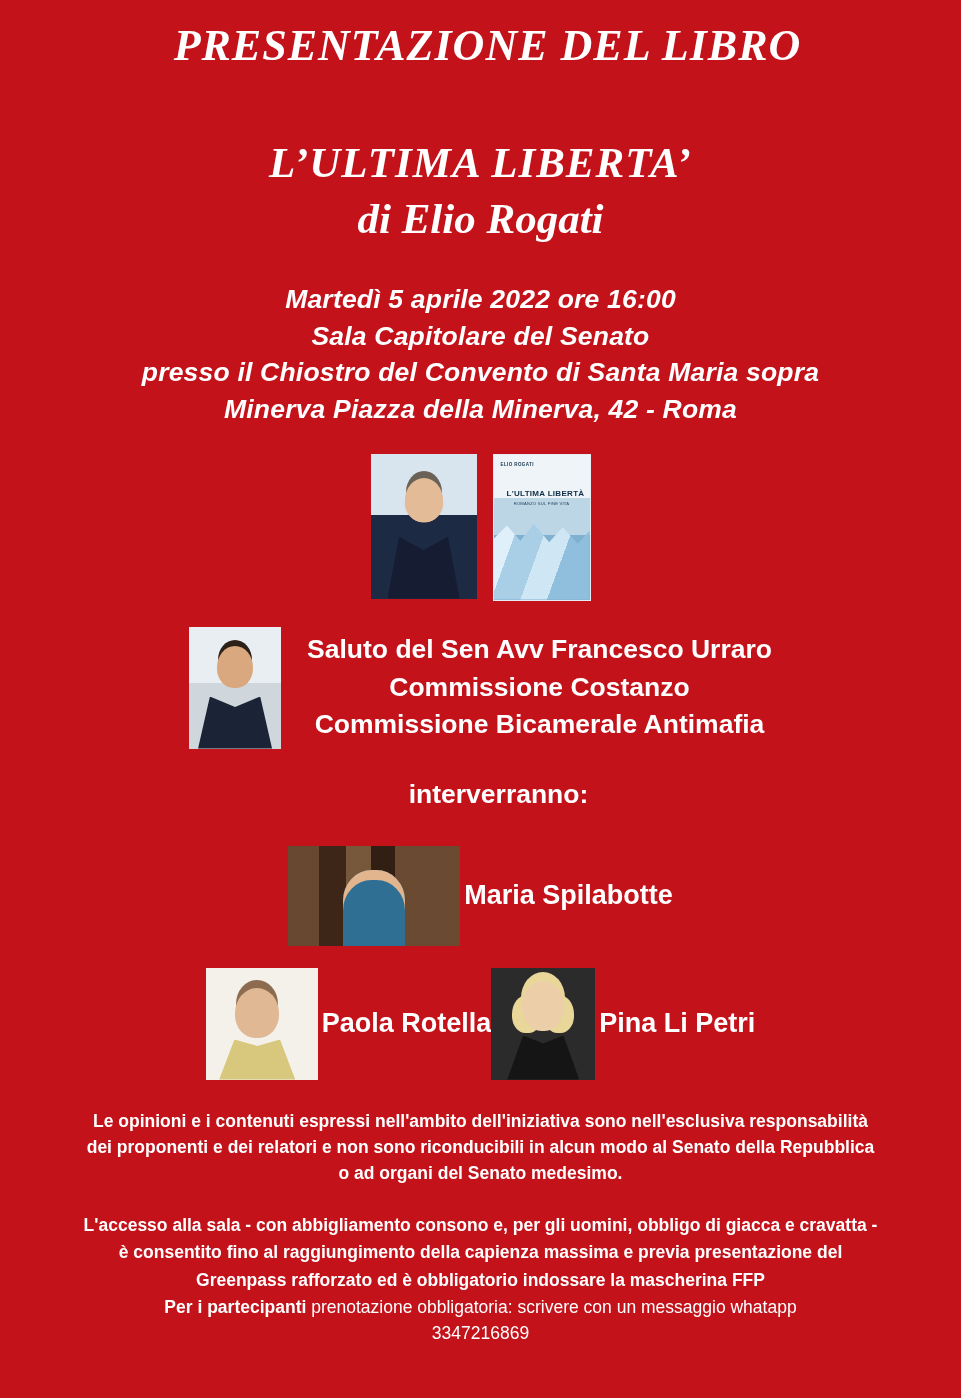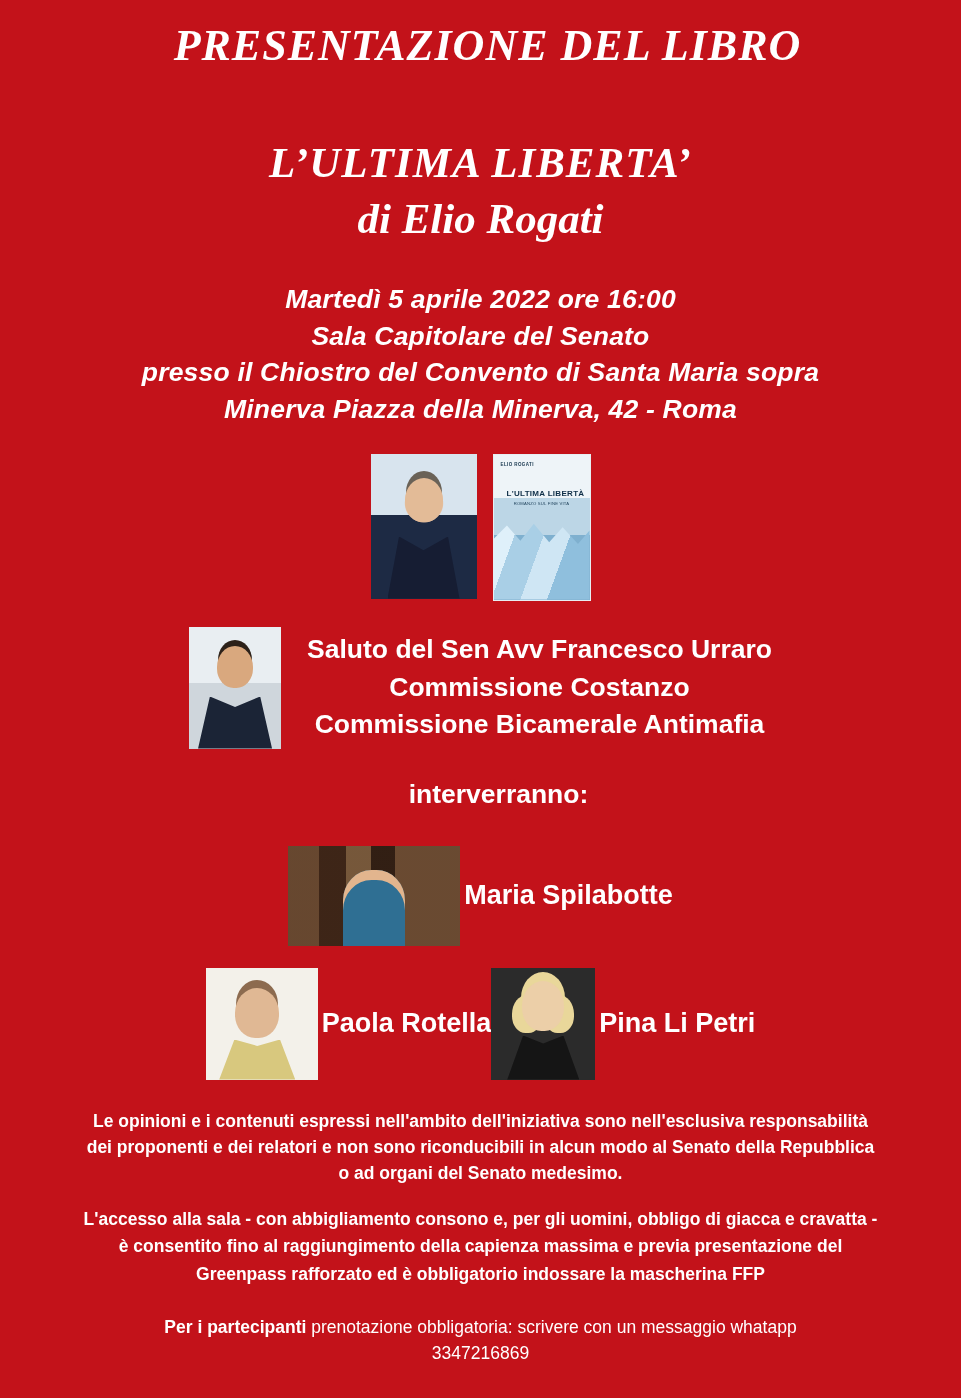--- a/index.html
+++ b/index.html
@@ -318,29 +318,28 @@
 
   .disclaimer {
     margin-top: 28px;
     width: 800px;
     text-align: center;
     font-weight: bold;
     font-size: 17.5px;
     line-height: 1.5;
   }
   .access {
-    margin-top: 20px;
+    margin-top: 26px;
     width: 800px;
     text-align: center;
     font-weight: bold;
     font-size: 17.5px;
     line-height: 1.55;
   }
   .booking {
-    margin-top: 26px;
     width: 860px;
     text-align: center;
     font-size: 17.5px;
     line-height: 1.5;
   }
   .phone { display: block; }
 </style>
 </head>
 <body>
 

